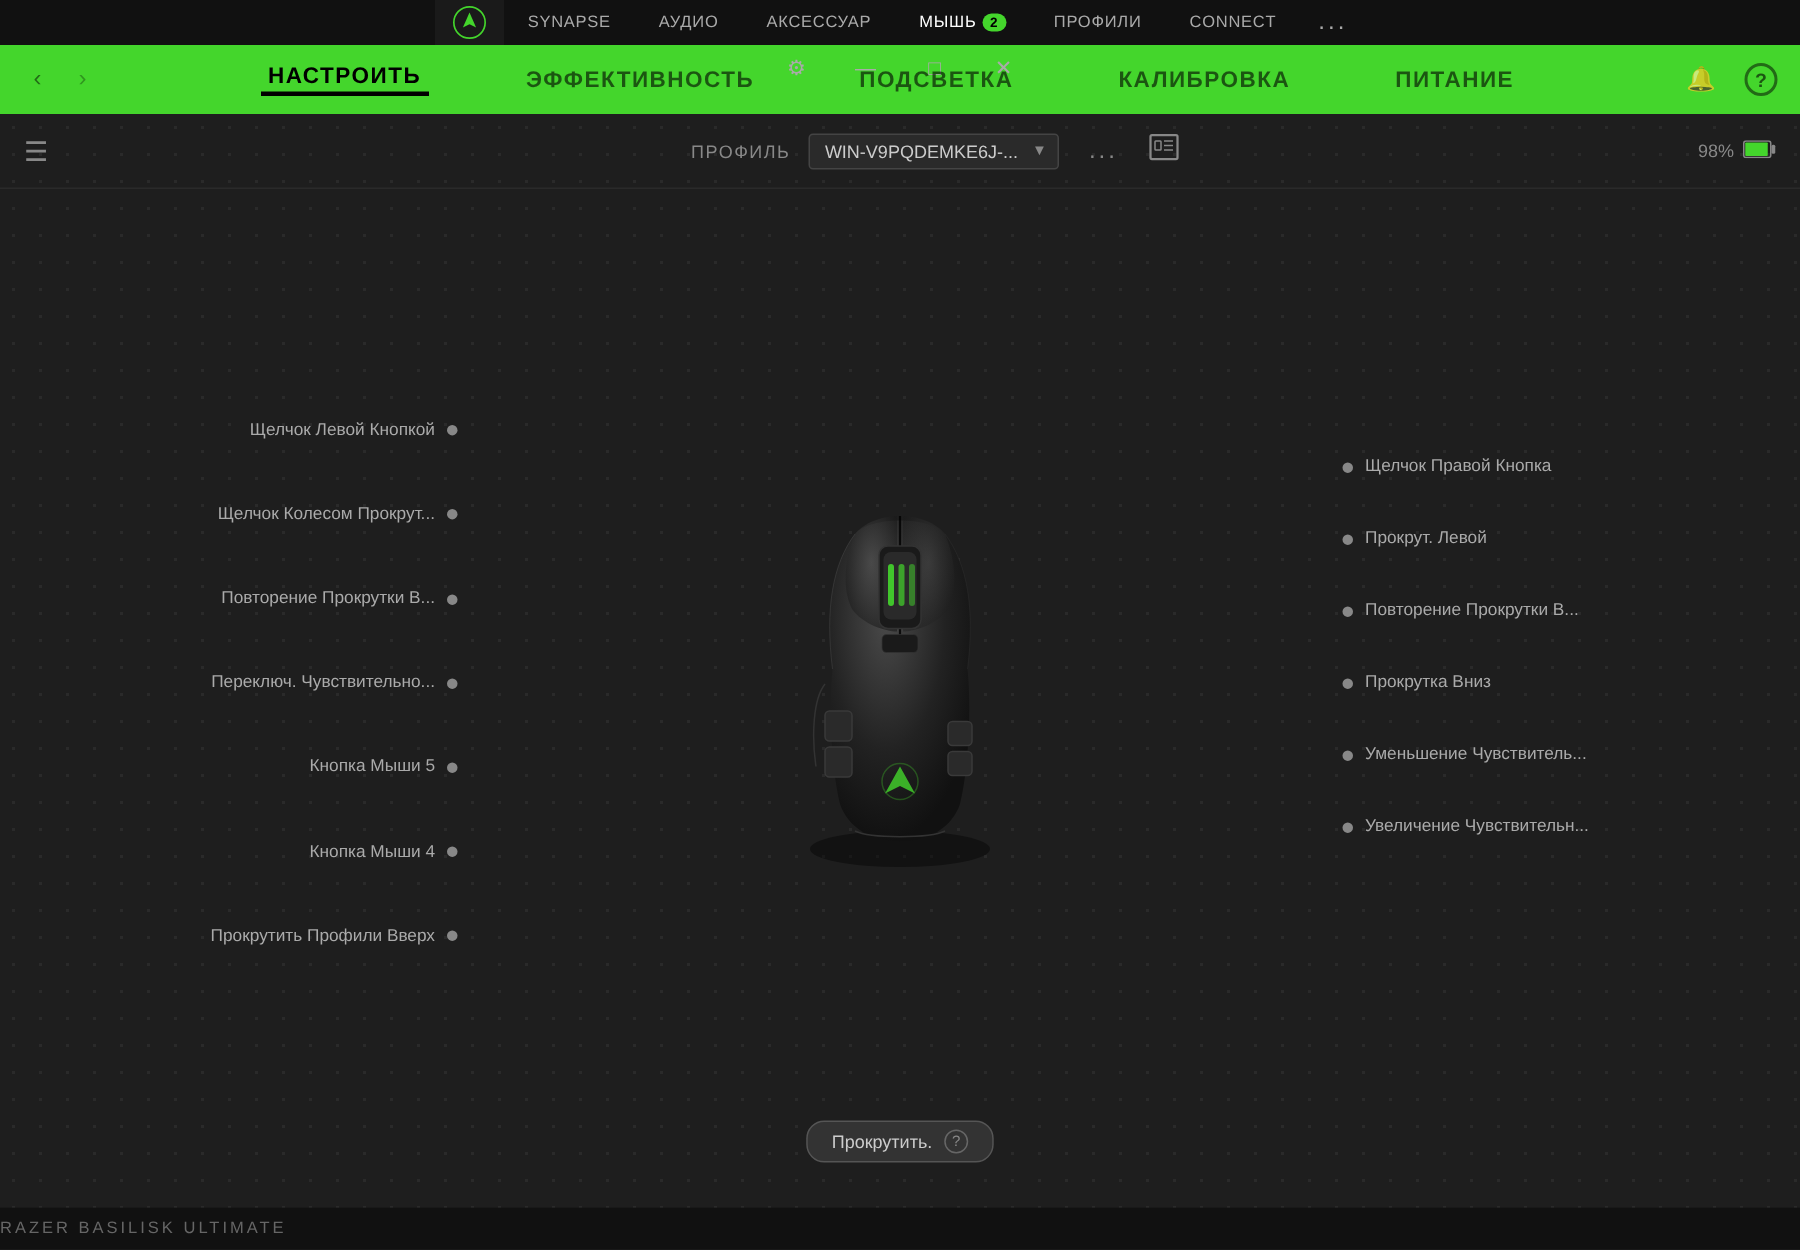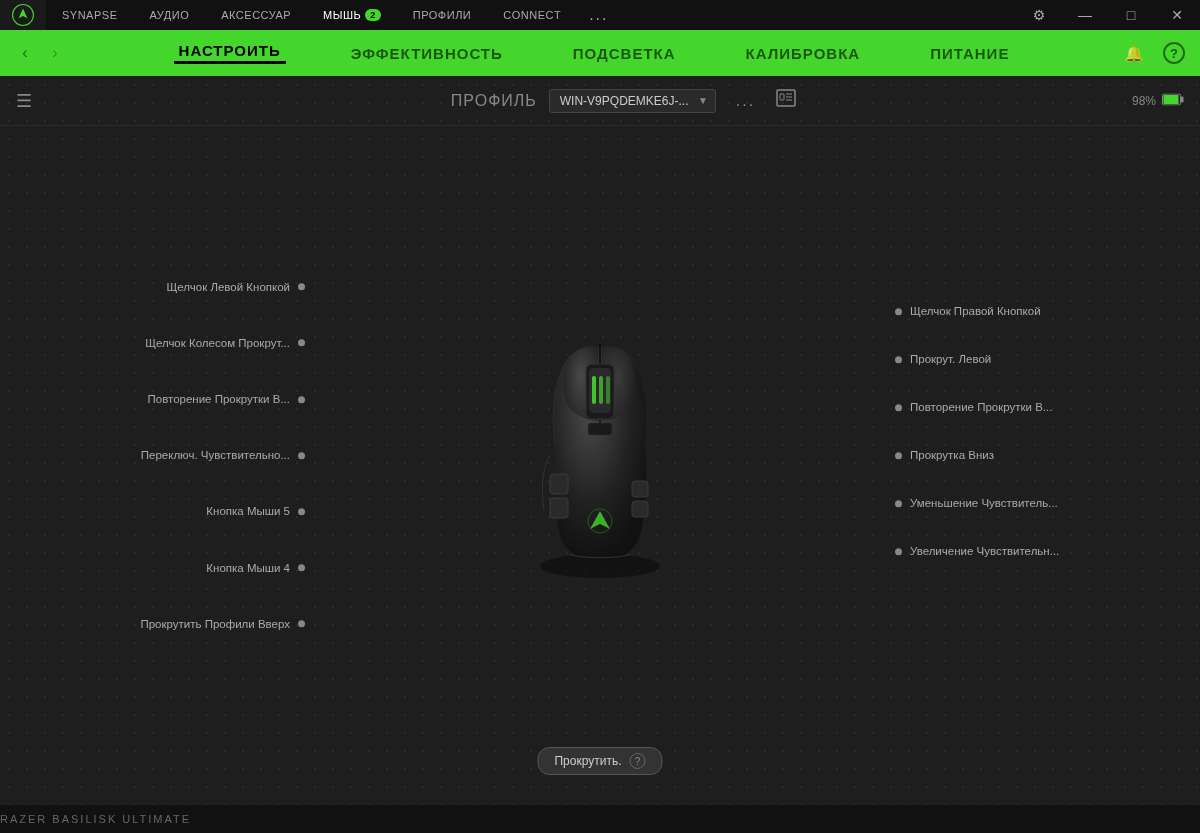--- a/index.html
+++ b/index.html
@@ -14,20 +14,21 @@
     }
 
     
     #titlebar {
       width: 100%;
       height: 30px;
       background: #111;
       display: flex;
       align-items: center;
       justify-content: space-between;
+      flex-direction: column;
     }
     #titlebar-left {
       display: flex;
       align-items: center;
       gap: 0;
     }
     .logo-btn {
       width: 46px;
       height: 30px;
       display: flex;
@@ -167,21 +168,21 @@
     #hamburger {
       position: absolute;
       left: 16px;
       top: 50%;
       transform: translateY(-50%);
       cursor: pointer;
       color: #888;
       font-size: 18px;
     }
     .profile-label {
-      font-size: 16px;
+      font-size: 12px;
       color: #888;
       letter-spacing: 1px;
       text-transform: uppercase;
       margin-left: 48px;
     }
     .profile-select {
       background: #2a2a2a;
       border: 1px solid #444;
       color: #ccc;
       padding: 4px 26px 4px 10px;
@@ -498,21 +499,21 @@
       </div>
       <div class="label-item">
         <span class="label-text">Прокрутить Профили Вверх</span>
         <span class="label-dot"></span>
       </div>
     </div>
 
     <div class="labels-right" style="position:absolute;right:55px;top:50%;transform:translateY(-50%);margin-top:-10px;">
       <div class="label-item-right">
         <span class="label-dot"></span>
-        <span class="label-text-right">Щелчок Правой Кнопкой</span>
+        <span class="label-text-right">Щелчок Правой Кнопка</span>
       </div>
       <div class="label-item-right">
         <span class="label-dot"></span>
         <span class="label-text-right">Прокрут. Левой</span>
       </div>
       <div class="label-item-right">
         <span class="label-dot"></span>
         <span class="label-text-right">Повторение Прокрутки В...</span>
       </div>
       <div class="label-item-right">

